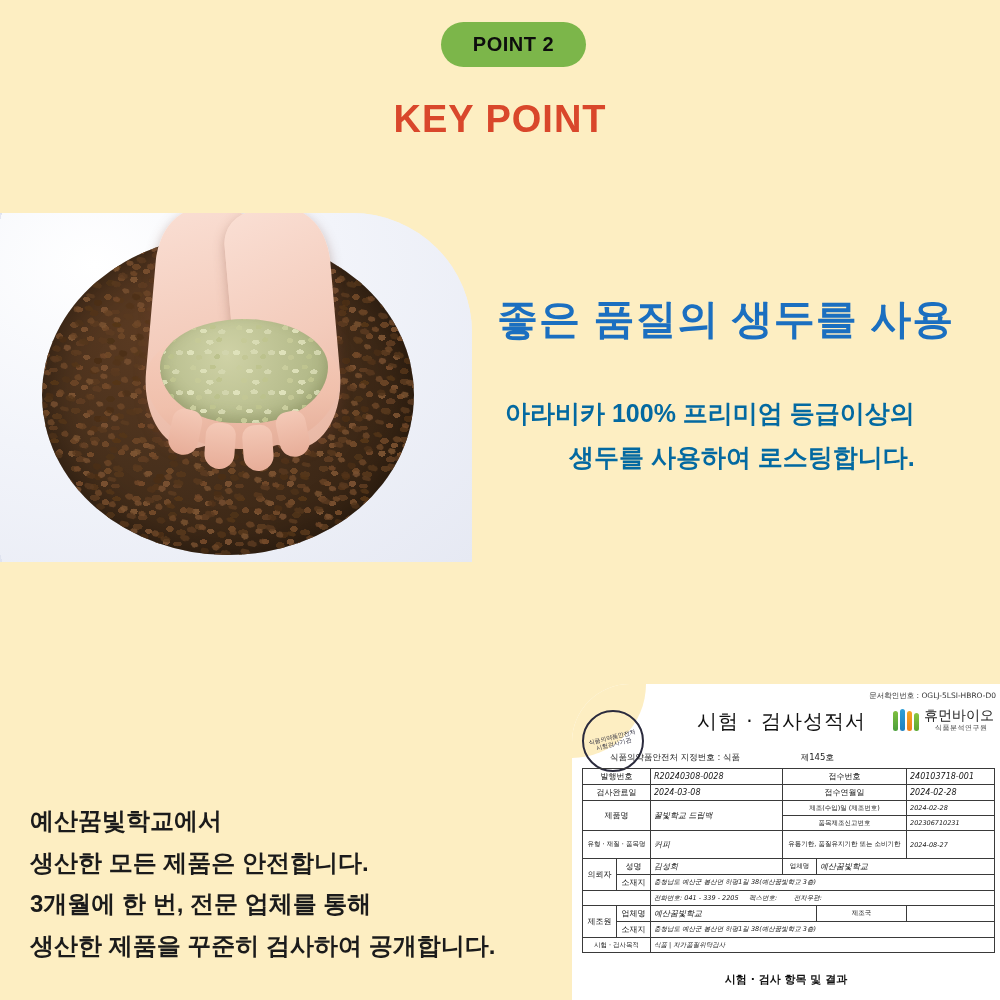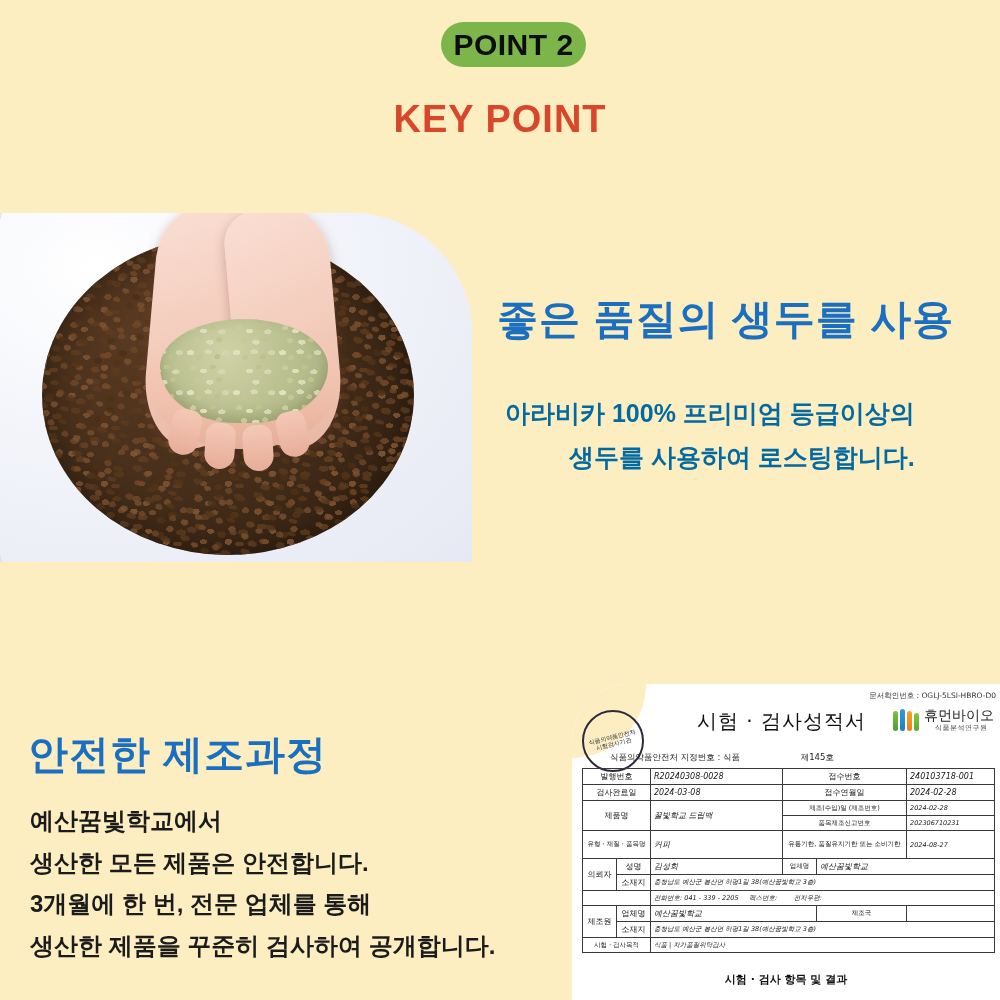--- a/index.html
+++ b/index.html
@@ -19,21 +19,21 @@
   
   .point-badge {
     position: absolute;
     left: 441px; top: 22px;
     width: 145px; height: 45px;
     background: #7cb64a;
     border-radius: 24px;
     display: flex; align-items: center; justify-content: center;
   }
   .point-badge span {
-    font-size: 30px; font-weight: bold; color: #0d0d0d;
+    font-size: 20px; font-weight: bold; color: #0d0d0d;
     letter-spacing: 0.5px;
   }
 
   
   .key-point {
     position: absolute;
     left: 0; top: 100px; width: 1000px;
     text-align: center;
     font-size: 38px; font-weight: bold;
     color: #d9472b;
@@ -299,21 +299,20 @@
     <div class="finger" style="left:243px;top:212px;transform:rotate(-4deg);"></div>
     <div class="finger" style="left:278px;top:198px;transform:rotate(-12deg);"></div>
   </div>
 
   <div class="headline-blue">좋은 품질의 생두를 사용</div>
   <div class="body-right">
     <div>아라비카 100% 프리미엄 등급이상의</div>
     <div>생두를 사용하여 로스팅합니다.</div>
   </div>
 
-  <div class="headline-blue2">안전한 제조과정</div>
   <div class="body-left">
     <div>예산꿈빛학교에서</div>
     <div>생산한 모든 제품은 안전합니다.</div>
     <div>3개월에 한 번, 전문 업체를 통해</div>
     <div>생산한 제품을 꾸준히 검사하여 공개합니다.</div>
   </div>
 
   <div class="cert">
     <div class="cert-fold"></div>
 

